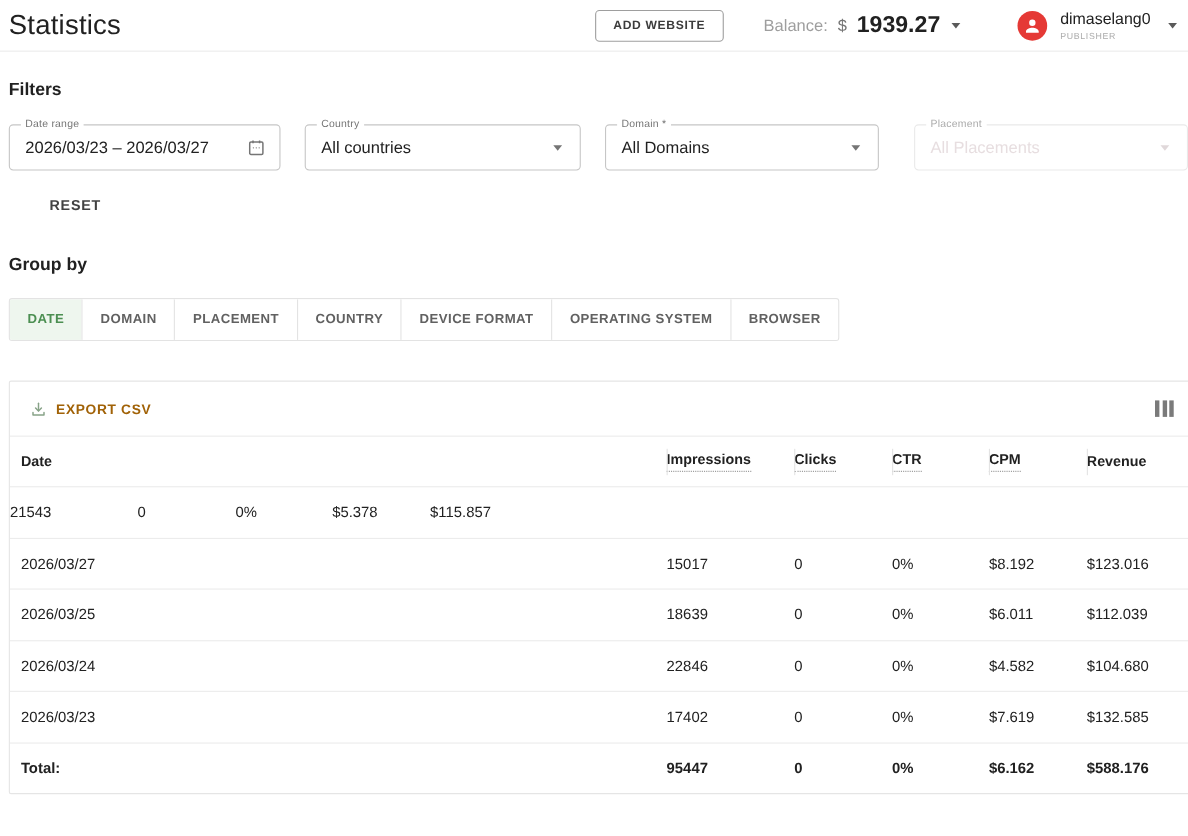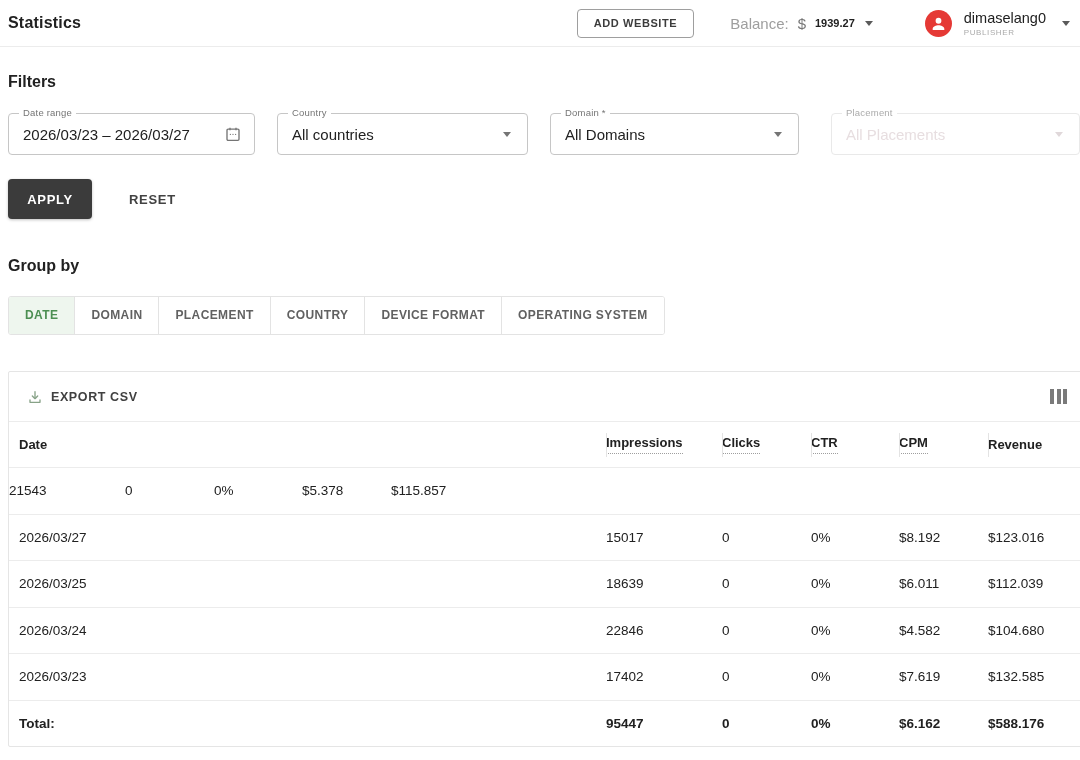--- a/index.html
+++ b/index.html
@@ -2,29 +2,29 @@
 <html><head>
 <meta charset="utf-8">
 <style>
   * { margin:0; padding:0; box-sizing:border-box; }
   html,body { width:1080px; height:760px; overflow:hidden; background:#fff;
     font-family:"Liberation Sans", sans-serif; color:#212121; }
 
   
   .topbar { display:flex; align-items:center; height:47px; padding:0 10px 0 8px;
     border-bottom:1px solid #ececec; }
-  .page-title { font-size:16px; font-weight:bold; letter-spacing:0.2px; }
+  .page-title { font-size:25px; font-weight:normal; letter-spacing:0.2px; }
   .add-btn { margin-left:auto; height:29px; padding:0 16px; background:#fff;
     border:1px solid #9e9e9e; border-radius:4px; font-size:11px; font-weight:bold;
     letter-spacing:0.6px; color:#3c3c3c; cursor:pointer;
     font-family:"Liberation Sans", sans-serif; }
   .balance { display:flex; align-items:center; margin-left:36px; }
   .balance-label { font-size:15px; color:#9e9e9e; }
   .balance-cur { font-size:15px; color:#757575; margin-left:9px; }
-  .balance-amt { font-size:11px; font-weight:bold; color:#212121; margin-left:9px; }
+  .balance-amt { font-size:21px; font-weight:bold; color:#212121; margin-left:9px; }
   .caret { width:0; height:0; border-left:4px solid transparent;
     border-right:4px solid transparent; border-top:5px solid #5a5a5a; display:inline-block; }
   .balance .caret { margin-left:10px; }
   .user { display:flex; align-items:center; margin-left:52px; }
   .avatar { width:27px; height:27px; border-radius:50%; background:#e53935;
     display:flex; align-items:center; justify-content:center; flex:none; }
   .avatar svg { width:17px; height:17px; }
   .user-text { margin-left:12px; }
   .user-name { font-size:14.5px; color:#212121; }
   .user-role { font-size:8px; color:#ababab; letter-spacing:0.6px; margin-top:2px; }
@@ -69,21 +69,21 @@
     border-left:1px solid #e3e3e3; background:#fff; }
   .tab:first-child { border-left:none; }
   .tab.active { color:#4c8f52; background:#eef6ee; }
 
   
   .card { position:relative; width:1084px; margin:36px 0 0 8px;
     border:1px solid #e5e5e5; border-radius:2px; background:#fff; }
   .export-bar { display:flex; align-items:center; height:50px; padding:0 24px 0 18px;
     border-bottom:1px solid #ececec; }
   .export-btn { display:flex; align-items:center; gap:8px; background:none; border:none;
-    cursor:pointer; color:#404040; font-size:12.5px; font-weight:bold; letter-spacing:0.6px;
+    cursor:pointer; color:#a16207; font-size:12.5px; font-weight:bold; letter-spacing:0.6px;
     font-family:"Liberation Sans", sans-serif;justify-content:flex-end; }
   .columns-icon { margin-left:auto; display:flex; gap:2.5px; cursor:pointer; }
   .columns-icon span { width:4px; height:15px; background:#7a7a7a; display:block; }
 
   .thead { display:flex; align-items:center; height:45px; font-size:13px; font-weight:bold; }
   .trow { display:flex; align-items:center; height:46.5px; font-size:13.5px;
     border-top:1px solid #ececec; }
   .trow.total { font-weight:bold; }
   .c-date { flex:1; padding-left:10px; min-width:0; }
   .c-num { flex:none; position:relative; }
@@ -149,33 +149,33 @@
     <span class="select-caret"></span>
   </div>
   <div class="field f-placement">
     <span class="field-label">Placement</span>
     <span class="field-value">All Placements</span>
     <span class="select-caret"></span>
   </div>
 </div>
 
 <div class="actions-row">
-  <button class="apply-btn">APPLY</button>
   <button class="reset-btn">RESET</button>
 </div>
 
 
 <div class="section-heading groupby-heading">Group by</div>
 <div class="tabs">
     <div class="tab active">DATE</div>
     <div class="tab">DOMAIN</div>
     <div class="tab">PLACEMENT</div>
     <div class="tab">COUNTRY</div>
     <div class="tab">DEVICE FORMAT</div>
     <div class="tab">OPERATING SYSTEM</div>
+    <div class="tab">BROWSER</div>
   </div>
 
 
 <div class="card">
   <div class="export-bar">
     <button class="export-btn">
       <svg width="16" height="16" viewBox="0 0 24 24" fill="none" stroke="#87a287" stroke-width="2" stroke-linecap="round" stroke-linejoin="round">
         <path d="M12 4v10"></path>
           <path d="M8 10.5l4 4 4-4"></path>
           <path d="M4.5 16.5v3.5h15v-3.5"></path>

